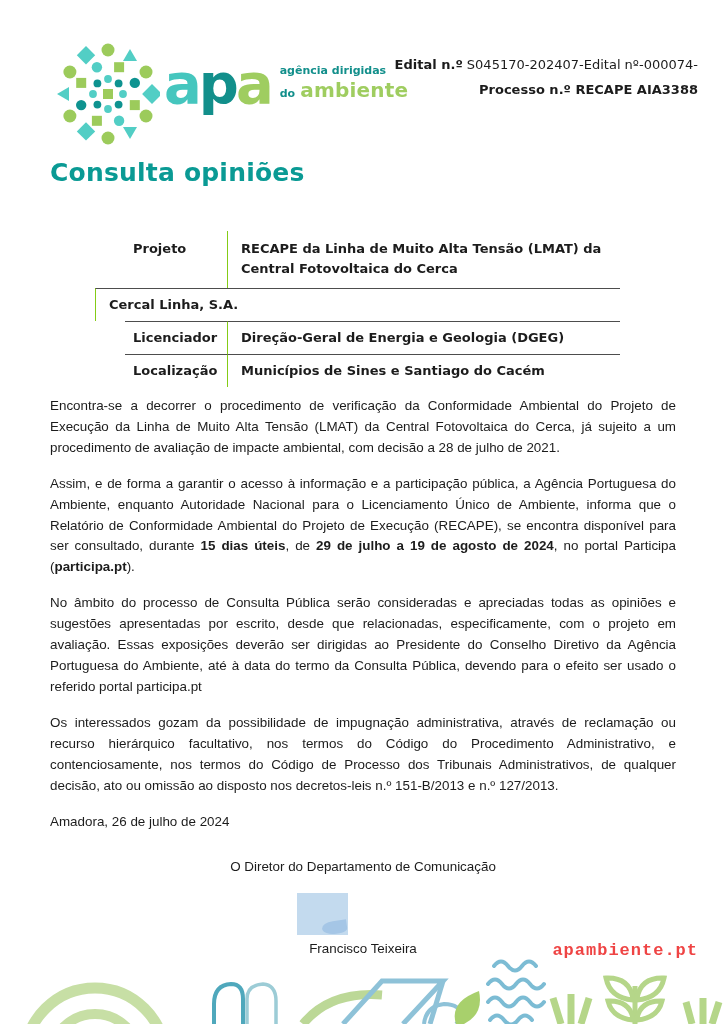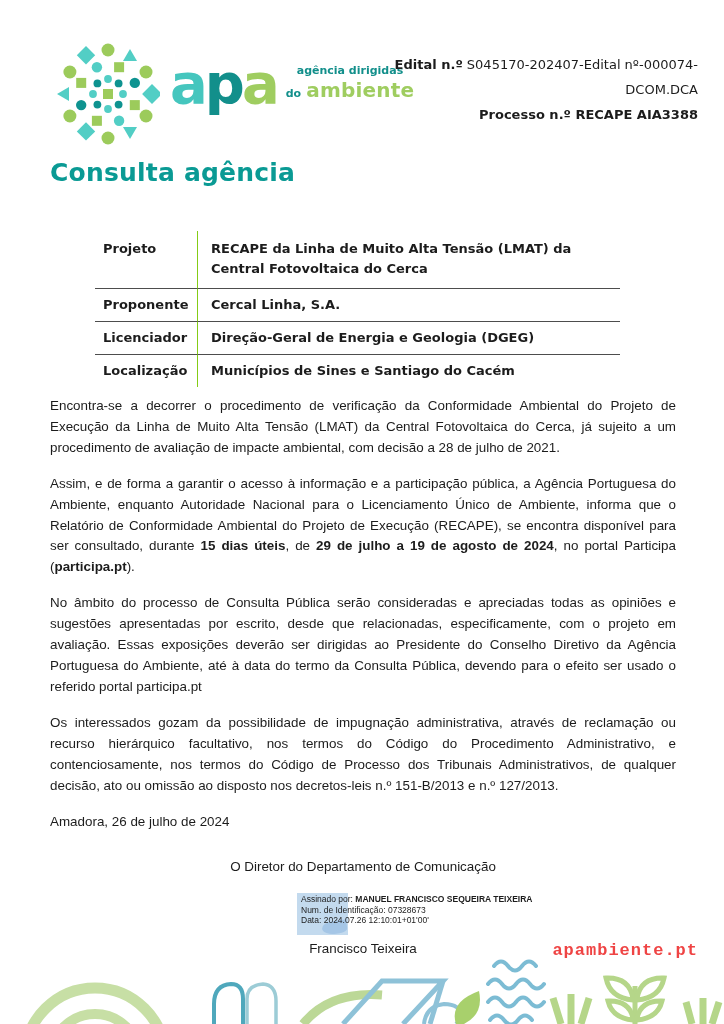--- a/index.html
+++ b/index.html
@@ -2,21 +2,21 @@
 <html><head>
 <meta charset="utf-8">
 <style>
   html,body{margin:0;padding:0;background:#ffffff;}
   body{width:724px;height:1024px;position:relative;overflow:hidden;
        font-family:"DejaVu Sans","Liberation Sans",sans-serif;color:#1c1c1c;}
 
   
   .logo{position:absolute;left:56px;top:42px;display:flex;align-items:flex-start;}
   .logo-mosaic{width:104px;height:104px;}
-  .wordmark{display:flex;margin-left:10px;margin-top:14px;text-align:center;}
+  .wordmark{display:flex;margin-left:4px;margin-top:14px;}
   .brand{font-weight:bold;font-size:56px;line-height:1;letter-spacing:-3px;
          font-family:"DejaVu Sans",sans-serif;}
   .brand .a1{color:#45C6BE;} .brand .p{color:#128F8B;} .brand .a2{color:#9FCD60;}
   .tagline{margin-left:9px;margin-top:9px;line-height:1.15;}
   .tagline .t1{font-weight:bold;font-size:11px;color:#128F8B;display:block;}
   .tagline .t2{display:block;margin-top:1px;}
   .tagline .do{font-weight:bold;font-size:11px;color:#128F8B;}
   .tagline .amb{font-weight:bold;font-size:20px;color:#9FCD60;letter-spacing:.2px;}
 
   .head-right{position:absolute;top:52px;right:26px;width:340px;text-align:right;
@@ -25,21 +25,21 @@
 
   
   .doc-title{position:absolute;left:50px;top:158px;font-size:25px;font-weight:bold;
              color:#0A9A94;letter-spacing:.2px;}
 
   
   .ptable{position:absolute;left:95px;top:231px;width:525px;font-size:13px;font-weight:bold;}
   .prow{display:flex;}
   .prow + .prow .cell{border-top:1px solid #4d4d4d;}
   .cell{box-sizing:border-box;padding:6px 4px 6px 8px;line-height:20px;}
-  .cell.lbl{width:102px;flex:0 0 102px;}
+  .cell.lbl{width:102px;flex:0 0 102px;margin-left:30px;}
   .cell.val{flex:1;border-left:1px solid #84cc16;padding-left:13px;}
   .prow.tall .cell{padding-top:8px;padding-bottom:9px;}
 
   
   .body-col{position:absolute;left:50px;top:396px;width:626px;
             font-family:"Liberation Sans","DejaVu Sans",sans-serif;
             font-size:13.4px;line-height:20.9px;}
   .body-col p{margin:0 0 15px 0;text-align:justify;}
   .body-col p.last{margin-bottom:16px;}
   .place-date{text-align:left;}
@@ -104,33 +104,31 @@
     <div class="brand"><span class="a1">a</span><span class="p">p</span><span class="a2">a</span></div>
     <div class="tagline">
       <span class="t1">agência dirigidas</span>
       <span class="t2"><span class="do">do</span> <span class="amb">ambiente</span></span>
     </div>
   </div>
 </div>
 
 <div class="head-right">
   <div><b>Edital n.º</b><span> S045170-202407-Edital nº-000074-</span></div>
-  <div><span>DCOM.DCA</span></div>
   <div><b>Processo n.º RECAPE AIA3388</b></div>
 </div>
 
-<div class="doc-title">Consulta agência</div>
+<div class="doc-title">Consulta opiniões</div>
 
 <div class="ptable">
   <div class="prow tall">
     <div class="cell lbl">Projeto</div>
     <div class="cell val">RECAPE da Linha de Muito Alta Tensão (LMAT) da Central Fotovoltaica do Cerca</div>
   </div>
   <div class="prow">
-    <div class="cell lbl">Proponente</div>
     <div class="cell val">Cercal Linha, S.A.</div>
   </div>
   <div class="prow">
     <div class="cell lbl">Licenciador</div>
     <div class="cell val">Direção-Geral de Energia e Geologia (DGEG)</div>
   </div>
   <div class="prow">
     <div class="cell lbl">Localização</div>
     <div class="cell val">Municípios de Sines e Santiago do Cacém</div>
   </div>
@@ -144,25 +142,20 @@
   <p class="place-date">Amadora, 26 de julho de 2024</p>
 
   <div class="sig-center">
     <div>O Diretor do Departamento de Comunicação</div>
     <div></div>
   </div>
 
   <div class="stamp">
     <div class="stamp-bg"></div>
     <div class="stamp-swoosh"></div>
-    <div class="stamp-text">
-      <div><span>Assinado por: </span><b>MANUEL FRANCISCO SEQUEIRA TEIXEIRA</b></div>
-      <div>Num. de Identificação: 07328673</div>
-      <div>Data: 2024.07.26 12:10:01+01'00'</div>
-    </div>
   </div>
 
   <div class="signer">Francisco Teixeira</div>
 </div>
 
 <div class="site">apambiente.pt</div>
 
 <svg class="deco" viewBox="0 0 724 70" preserveAspectRatio="none">
 
   <circle cx="95" cy="104" r="70" fill="none" stroke="#C7DFA5" stroke-width="11"></circle>

